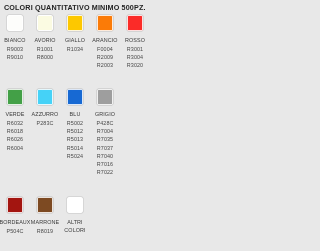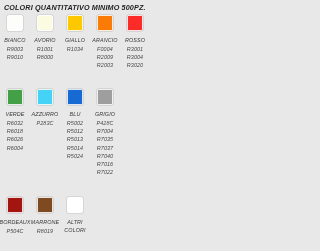--- a/index.html
+++ b/index.html
@@ -12,21 +12,20 @@
     background: #e8e8e8;
     font-family: "Liberation Sans", sans-serif;
     overflow: hidden;
     position: relative;
   }
   .page {
     width: 160px;
     height: 178px;
     position: relative;
     background: #e8e8e8;
-    font-style: italic;
   }
   .title {
     position: absolute;
     top: 3px;
     left: 4px;
     font-size: 7.2px;
     font-weight: bold;
     letter-spacing: 0.15px;
     color: #232323;
     white-space: nowrap;

